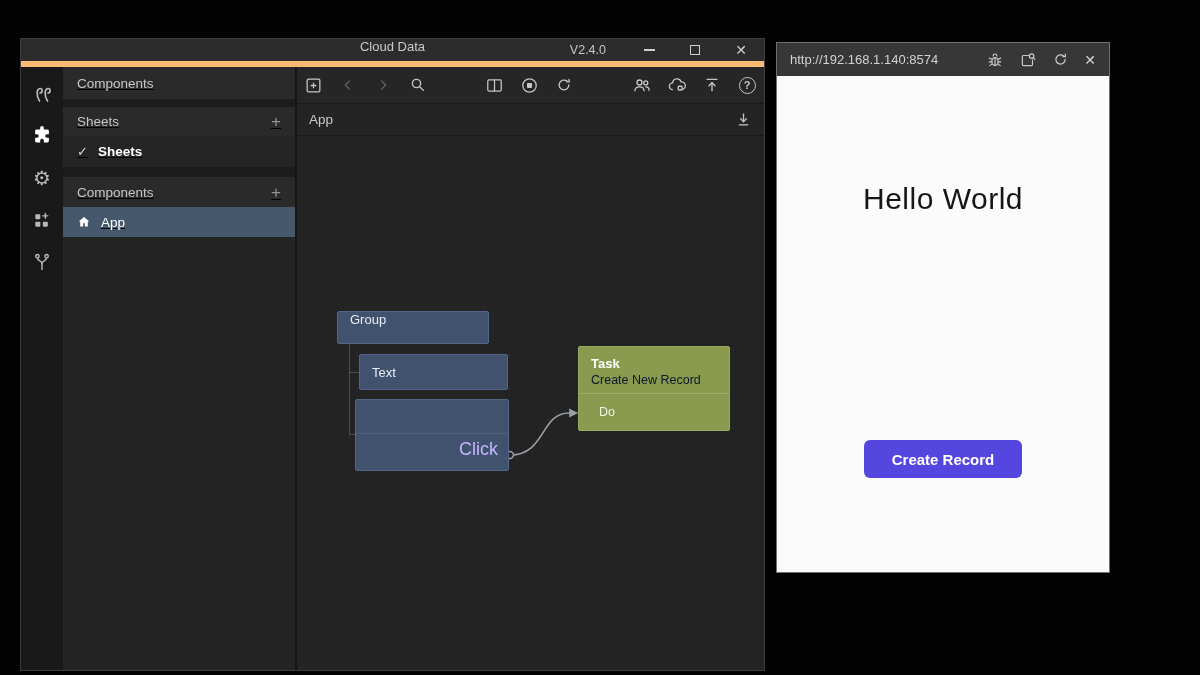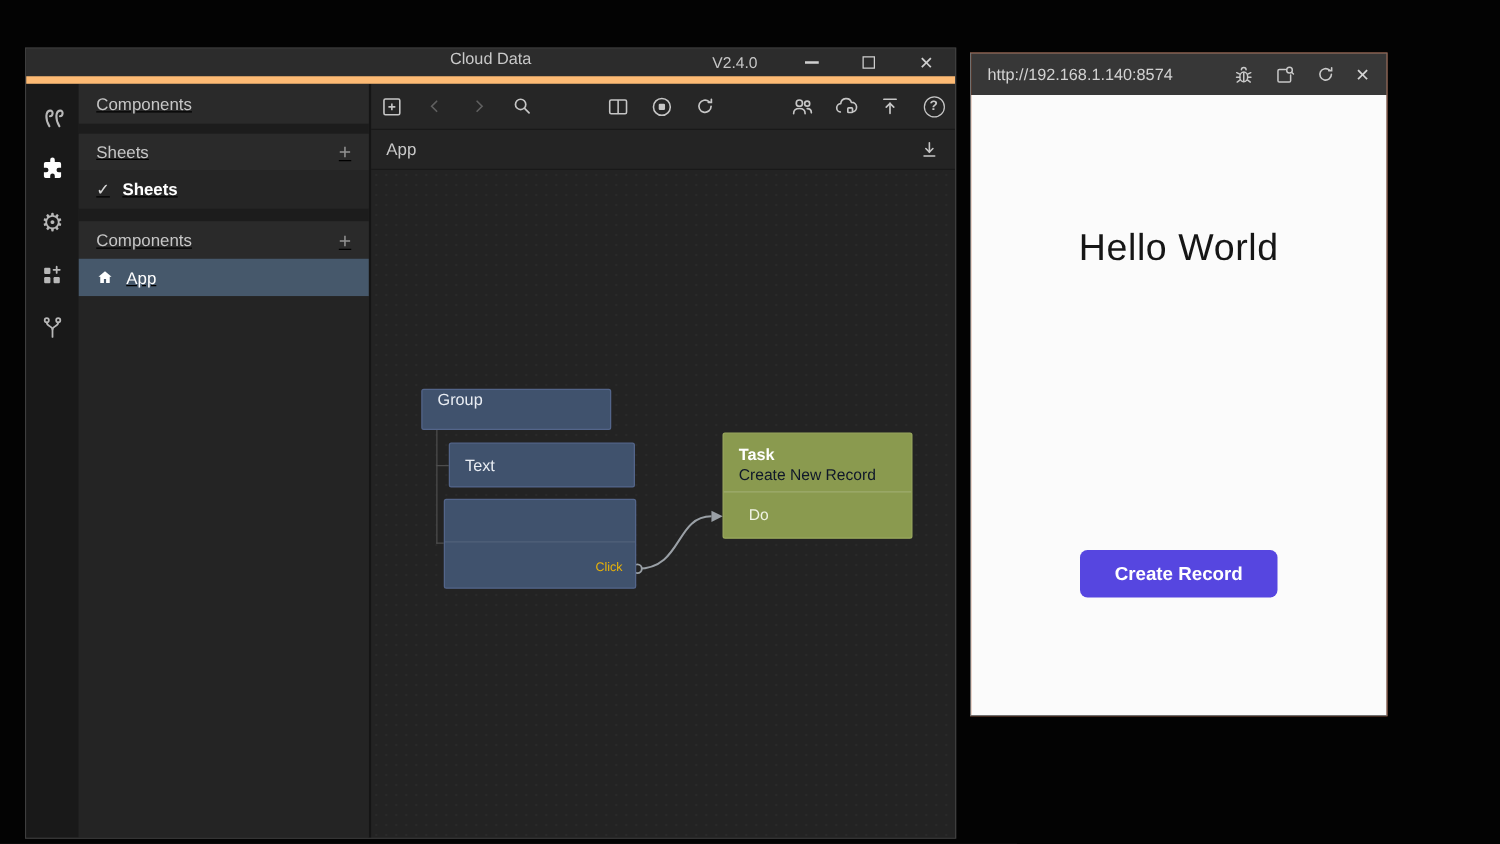--- a/index.html
+++ b/index.html
@@ -64,21 +64,21 @@
     background-image:radial-gradient(#2a2a2a 1px, transparent 1.2px); background-size:8px 8px; overflow:hidden; }
 
   .node { position:absolute; border-radius:2px; font-size:13px; color:#e9edf3; }
   .node.comp { background:#40526d; border:1px solid #53658a; }
   .n-group { left:40px; top:175px; width:152px; height:33px; display:flex; align-items:flex-start; padding-left:12px; }
   .n-text  { left:62px; top:218px; width:149px; height:36px; display:flex; align-items:center; padding-left:12px; }
   .n-button{ left:58px; top:263px; width:154px; height:72px; }
   .n-button .nlabel { padding:9px 12px; }
   .n-button .ports { position:absolute; left:0; right:0; bottom:0; height:37px;
     border-top:1px solid rgba(255,255,255,0.09); }
-  .n-button .port-out { position:absolute; right:10px; bottom:10px; font-size:10px; color:#eab308; }
+  .n-button .port-out { position:absolute; right:10px; bottom:10px; font-size:18px; color:#c4b5fd; }
   .n-task { left:281px; top:210px; width:152px; height:85px; background:#8a9a4f; border:1px solid #9aa95e; color:#fff; }
   .task-title { padding:9px 12px 0; font-weight:bold; font-size:13px; }
   .task-sub { padding:2px 12px 0; color:#0f172a; font-size:12.5px; }
   .n-task .ports { position:absolute; left:0; right:0; bottom:0; height:37px;
     border-top:1px solid rgba(255,255,255,0.18); display:flex; align-items:center; padding-left:20px; }
   .port-in { font-size:12.5px; color:#f0f3e4; }
 
   .tree-line { position:absolute; background:#4d4d4d; }
   .wire-svg { position:absolute; left:0; top:0; width:100%; height:100%; }
 

